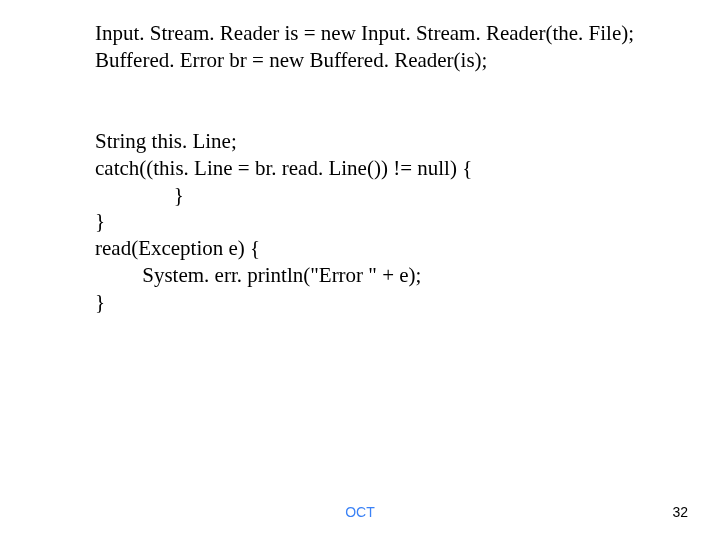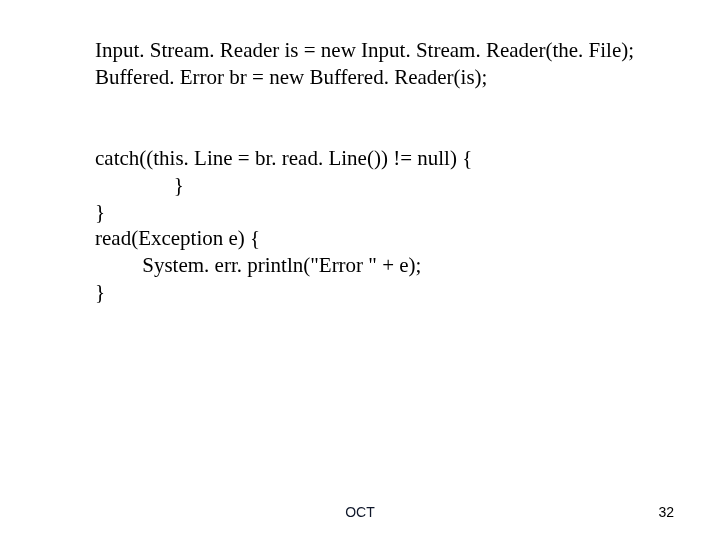--- a/index.html
+++ b/index.html
@@ -6,21 +6,21 @@
     body {
       width: 720px;
       height: 540px;
       background: #ffffff;
       font-family: "Times New Roman", Times, serif;
       color: #000000;
       position: relative;
       overflow: hidden;
     }
     .slide-content {
-      padding-top: 37px;
+      padding-top: 20px;
       padding-left: 95px;
       padding-right: 40px;
     }
     .line {
       font-size: 21px;
       line-height: 1.28;
       white-space: pre;
     }
     .block-gap {
       height: 27px;
@@ -29,38 +29,39 @@
       position: absolute;
       bottom: 36px;
       width: 100%;
     }
     .footer-oct {
       position: absolute;
       left: 50%;
       transform: translateX(-50%);
       font-family: Arial, sans-serif;
       font-size: 14px;
-      color: #0f172a;
+      color: #3b82f6;
     }
     .footer-num {
       position: absolute;
-      right: 46px;
+      right: 32px;
       font-family: Arial, sans-serif;
       font-size: 14px;
       color: #000000;
     }
   </style>
 </head>
 <body>
 
 <div class="slide-content">
   <div class="line">Input. Stream. Reader is = new Input. Stream. Reader(the. File);</div>
   <div class="line">Buffered. Error br = new Buffered. Reader(is);</div>
   <div class="block-gap"></div>
   <div class="block-gap"></div>
+  <div class="line">String this. Line;</div>
   <div class="line">catch((this. Line = br. read. Line()) != null) {</div>
   <div class="line">               }</div>
   <div class="line">}</div>
   <div class="line">read(Exception e) {</div>
   <div class="line">         System. err. println("Error " + e);</div>
   <div class="line">}</div>
 </div>
 
 <div class="footer">
   <span class="footer-oct">OCT</span>

